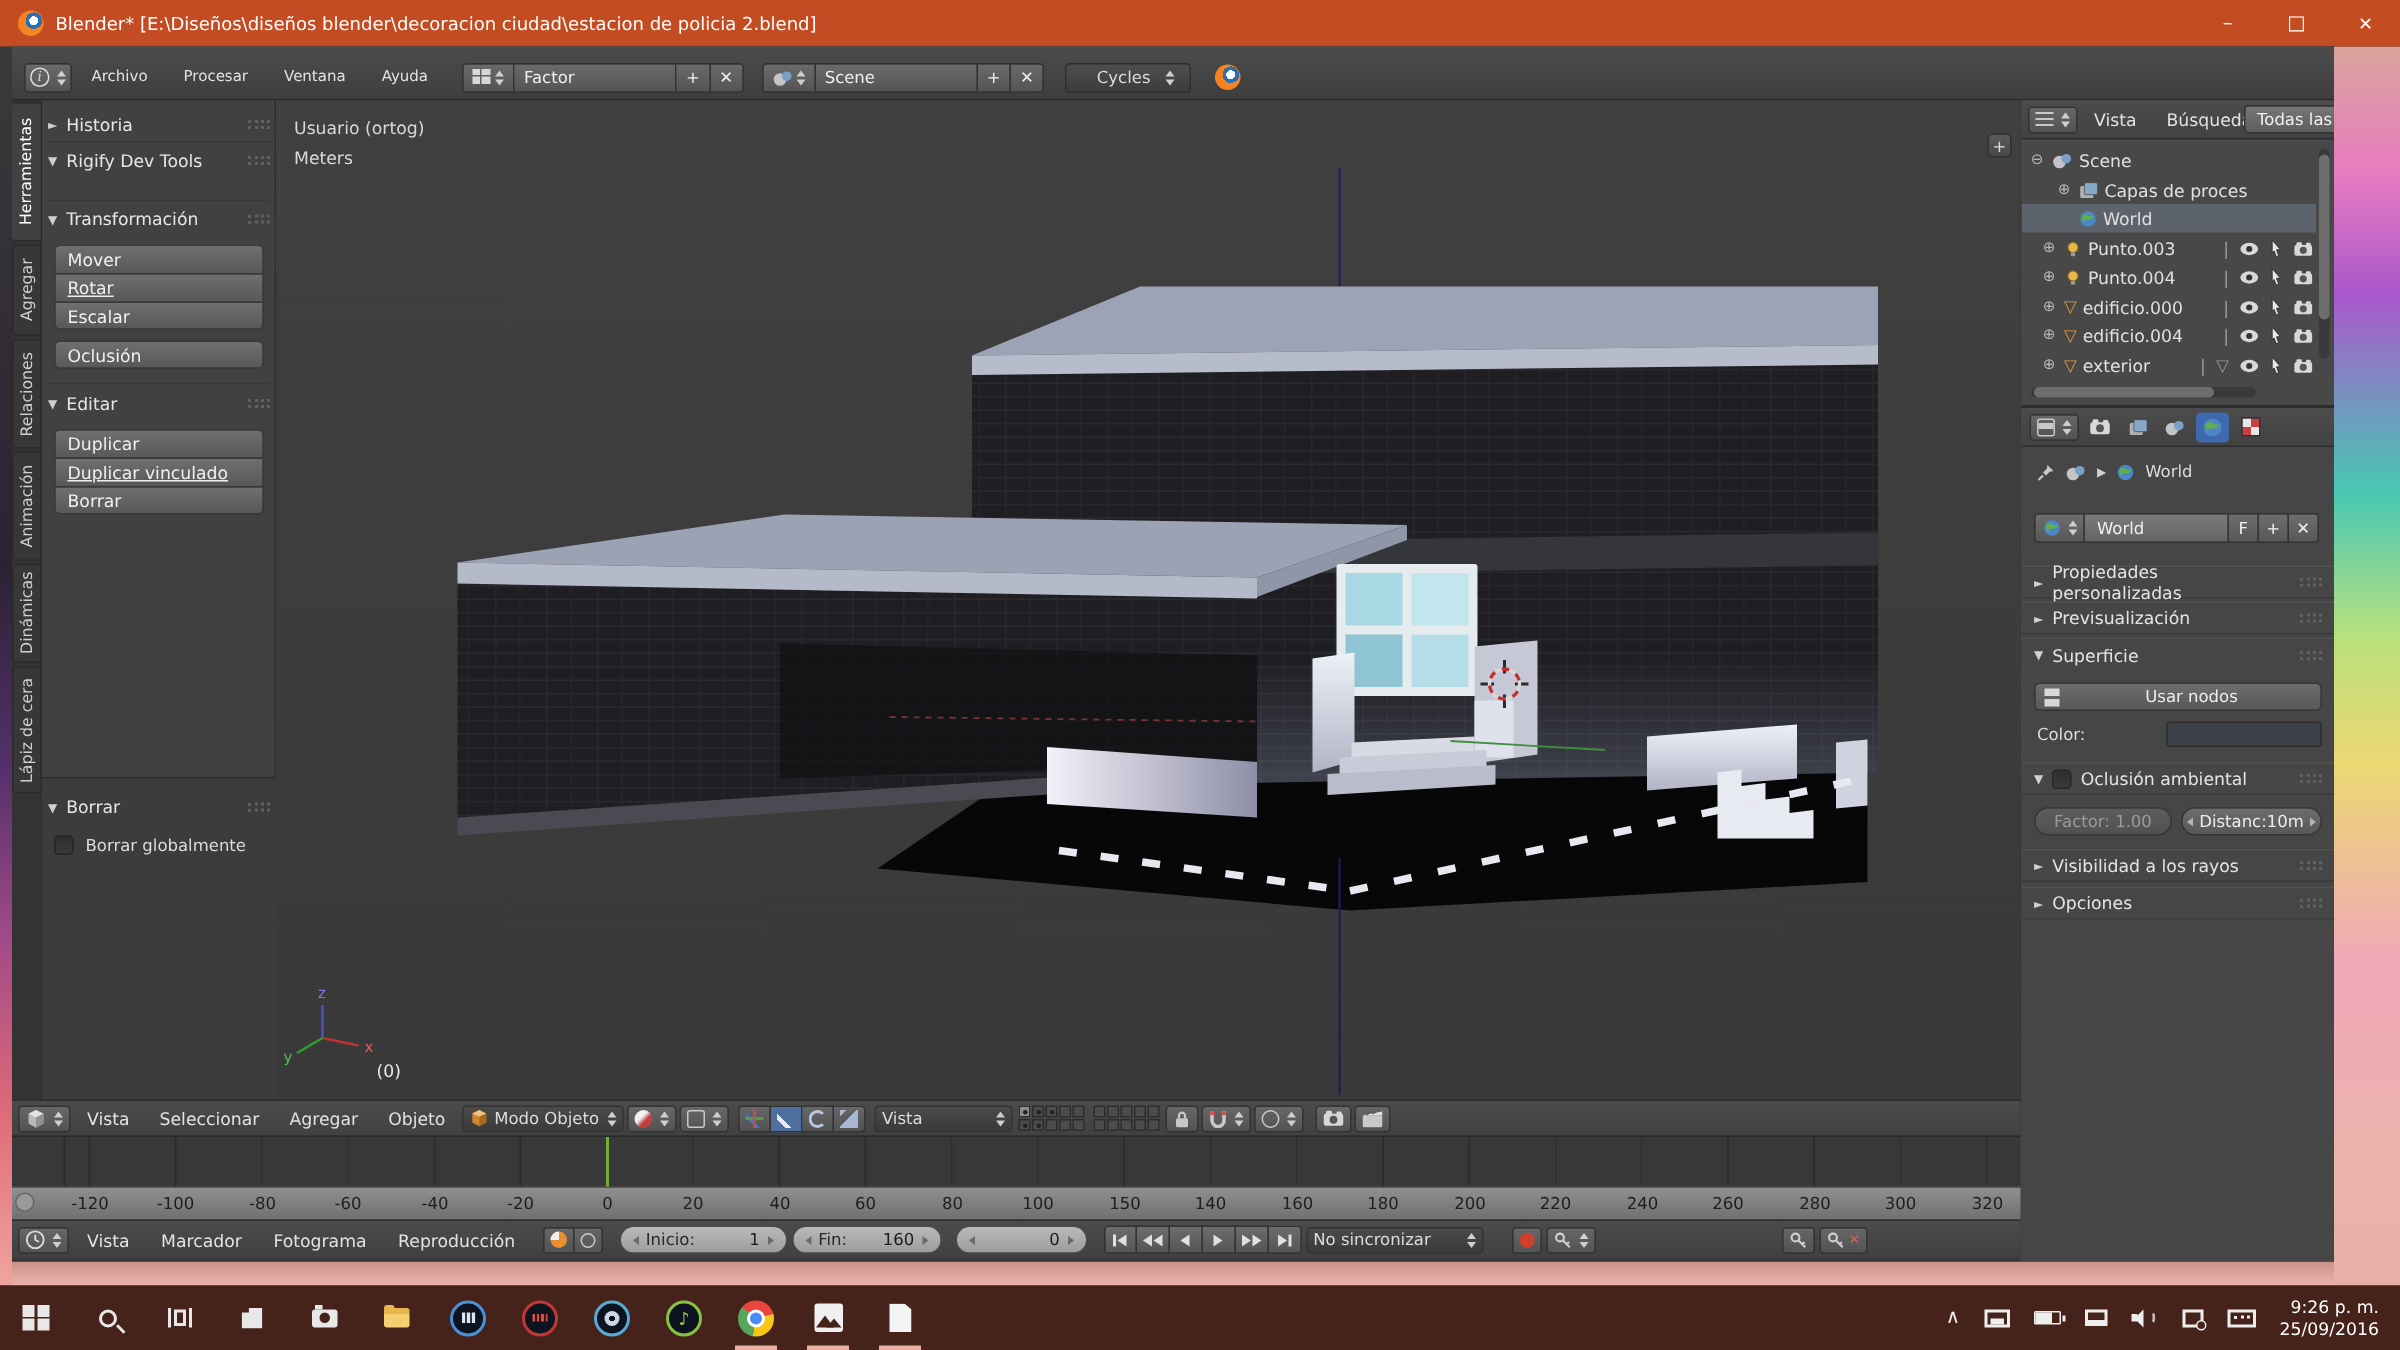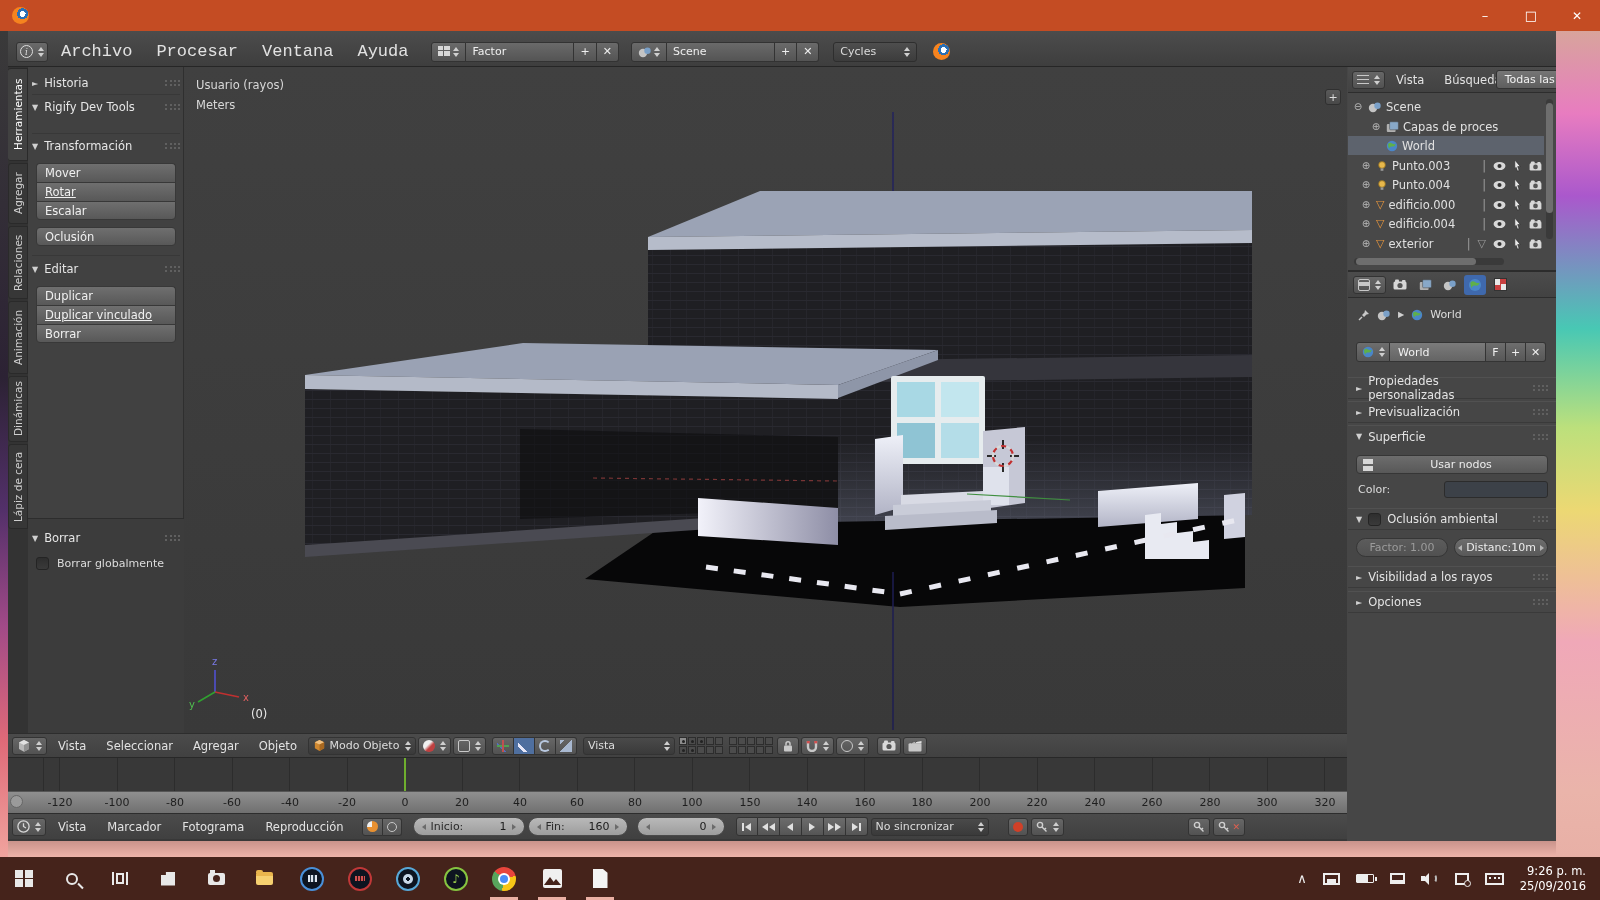--- a/index.html
+++ b/index.html
@@ -27,37 +27,37 @@
     color:#fff; font-size:13px; }
   .winbtn.close { font-size:12px; }
 
   
   #bwin { left:8px; top:31px; width:1548px; height:810px; background:#464646; overflow:hidden; }
 
   
   #infobar { left:0; top:0; width:1548px; height:36px;
     background:linear-gradient(#4c4c4c,#3e3e3e); border-bottom:1px solid #262626;
     display:flex; align-items:center; padding:6px 6px 0 8px; gap:2px; }
-  .menu-item { padding:0 11px; color:#e2e2e2; font-size:17px;font-family:Liberation Mono, monospace; }
+  .menu-item { padding:0 11px; color:#e2e2e2; font-size:10px; }
   .ebtn { height:20px; background:linear-gradient(#6a6a6a,#545454); border:1px solid #333;
     border-radius:3px; display:flex; align-items:center; padding:0 3px; gap:3px; }
   .updn { display:inline-flex; flex-direction:column; gap:2px; margin-left:2px; }
   .updn i { width:0; height:0; border-left:3px solid transparent; border-right:3px solid transparent; }
   .updn i.u { border-bottom:4px solid #cfcfcf; }
   .updn i.d { border-top:4px solid #cfcfcf; }
   .sel-group { display:flex; height:20px; margin-left:10px; }
   .sel-group .seg { background:linear-gradient(#6a6a6a,#545454); border:1px solid #333; border-left:0;
     display:flex; align-items:center; padding:0 6px; color:#efefef; }
   .sel-group .seg.first { border-left:1px solid #333; border-radius:3px 0 0 3px; }
   .sel-group .seg.last { border-radius:0 3px 3px 0; }
   .sel-group .name { width:108px; }
   .ico-grid { width:13px; height:11px; display:grid; grid-template-columns:5px 6px; grid-template-rows:4px 5px; gap:1px; }
   .ico-grid b { background:#d8d8d8; }
   .engine { margin-left:12px; height:20px; background:linear-gradient(#4e4e4e,#3c3c3c); border:1px solid #2e2e2e;
-    border-radius:3px; display:flex; align-items:center; padding:0 6px; gap:8px; width:84px; justify-content:space-between; }
+    border-radius:3px; display:flex; align-items:center; padding:0 20px; gap:8px; width:84px; justify-content:space-between; }
   #info-stats { margin-left:10px; color:#c6c6c6; font-size:11.5px; }
   .info-editor-glyph { width:13px; height:13px; border-radius:50%; border:1.5px solid #ddd; color:#ddd;
     font-size:9px; display:flex; align-items:center; justify-content:center; font-style:italic; font-family:"DejaVu Serif",serif; }
 
   
   #view3d { left:0; top:36px; width:1339px; height:690px; background:#3c3c3c; border-right:1px solid #282828; }
   
   #tabs-col { left:0; top:0; width:20px; height:666px; background:#333; }
   .vtab { position:absolute; left:0; width:20px; writing-mode:vertical-rl; transform:rotate(180deg);
     display:flex; align-items:center; justify-content:center; font-size:10.5px; color:#cfcfcf;
@@ -246,20 +246,21 @@
       </symbol>
   </defs>
 </svg>
 
 <div id="wall-left" class="abs"></div>
 <div id="wall-right" class="abs"></div>
 <div id="wall-bottom" class="abs"></div>
 
 <div id="titlebar" class="abs">
   <div class="blogo"></div>
+  <span id="title-text">Blender* [E:\Diseños\diseños blender\decoracion ciudad\estacion de policia 2.blend]</span>
   <div id="win-buttons">
     <div class="winbtn">–</div>
     <div class="winbtn">□</div>
     <div class="winbtn close">✕</div>
   </div>
 </div>
 
 <div id="bwin" class="abs">
 
   <div id="infobar" class="abs">
@@ -404,21 +405,21 @@
         <line x1="0" y1="0" x2="0" y2="-22" stroke="#5050d0" stroke-width="1.6"></line>
         <line x1="0" y1="0" x2="24" y2="5" stroke="#c03030" stroke-width="1.6"></line>
         <line x1="0" y1="0" x2="-17" y2="10" stroke="#30a030" stroke-width="1.6"></line>
         <text x="-3" y="-27" fill="#7a7ae8" font-size="10">z</text>
         <text x="28" y="9" fill="#e06060" font-size="10">x</text>
         <text x="-26" y="16" fill="#50c050" font-size="10">y</text>
       </g>
     </svg>
 
     <div id="vp-text" class="abs">
-      <div>Usuario (rayos)</div>
+      <div>Usuario (ortog)</div>
       <div>Meters</div>
     </div>
     <div id="vp-zero" class="abs">(0)</div>
     <div id="vp-plus" class="abs">+</div>
 
     <div id="tabs-col" class="abs">
       <div class="vtab active" style="top:1px;height:93px">Herramientas</div>
       <div class="vtab" style="top:96px;height:61px">Agregar</div>
       <div class="vtab" style="top:159px;height:73px">Relaciones</div>
       <div class="vtab" style="top:234px;height:73px">Animación</div>

